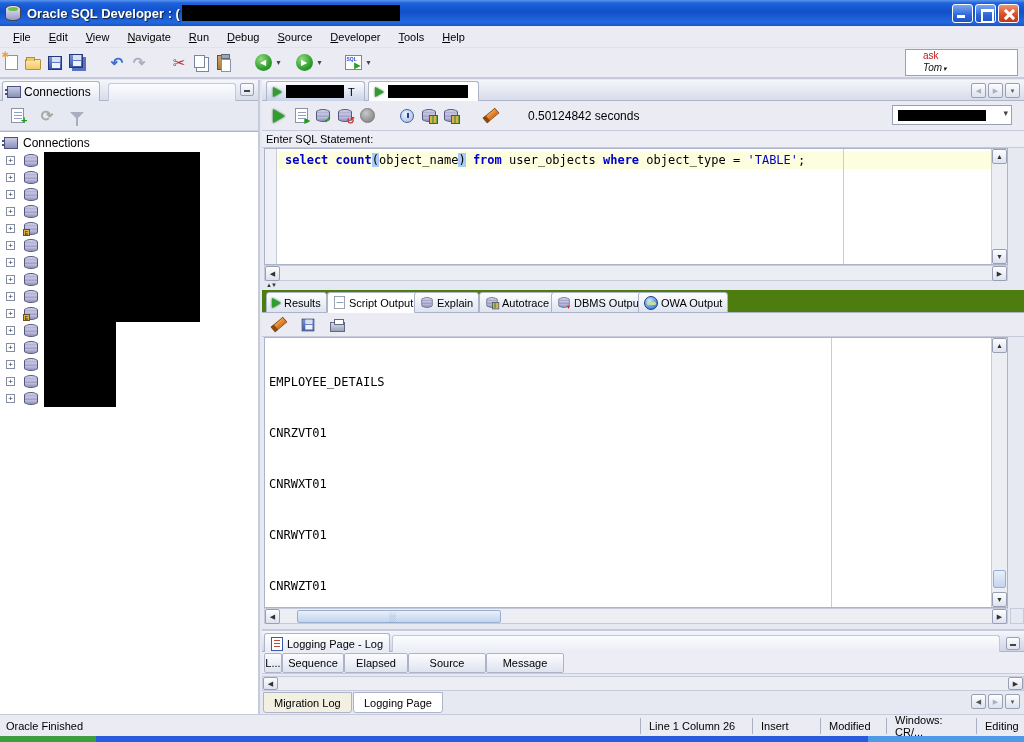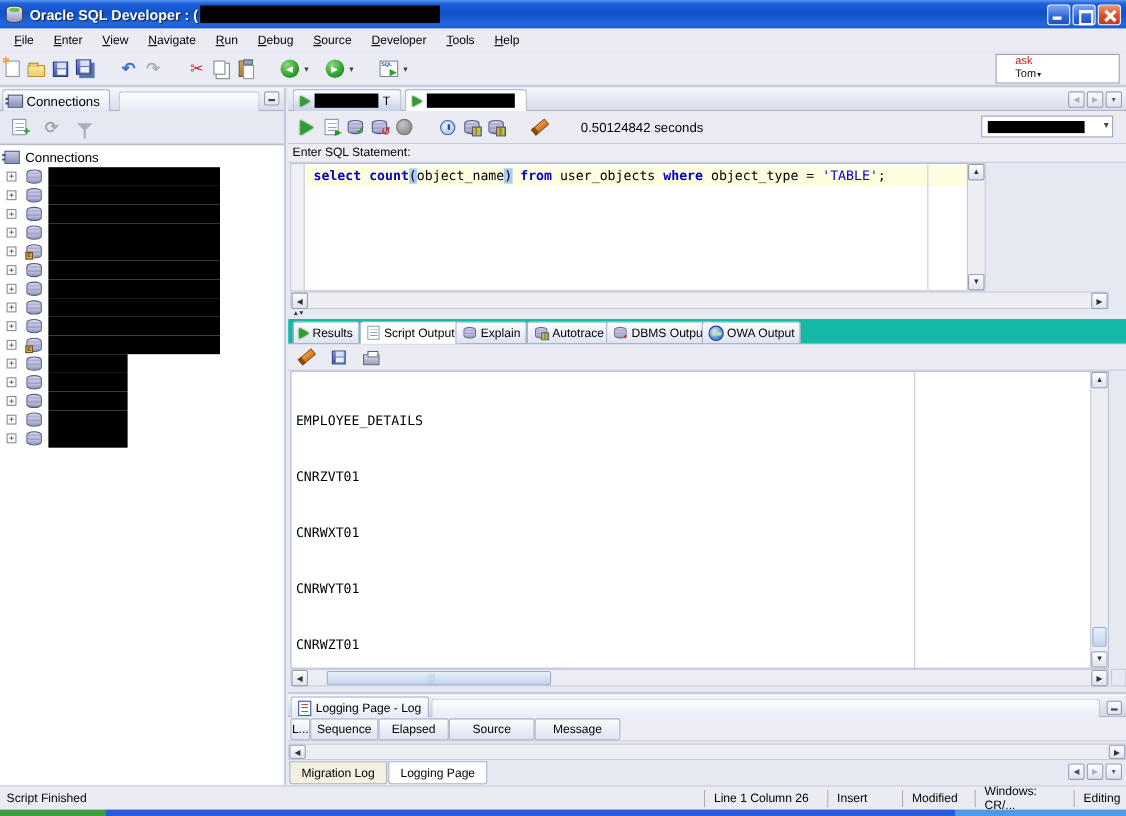--- a/index.html
+++ b/index.html
@@ -80,21 +80,21 @@
   .funnel { width:0; height:0; border-left:7px solid transparent; border-right:7px solid transparent; border-top:7px solid #A8AEC0; position:relative; }
   .funnel::after { content:""; position:absolute; left:-1px; top:-1px; width:2px; height:8px; background:#A8AEC0; }
   .conn-ic { width:14px; height:12px; background:linear-gradient(180deg,#C8CCE4,#8A90B8); border:1px solid #4A5080; position:relative; }
   .conn-ic::before { content:""; position:absolute; left:-3px; top:2px; width:3px; height:2px; background:#4A5080; box-shadow:0 4px 0 #4A5080; }
   .loglist-ic { width:12px; height:14px; background:#fff; border:1px solid #3A57AE; }
   .loglist-ic::after { content:""; display:block; margin:2px; height:8px;
     background:repeating-linear-gradient(180deg,#C04A3A 0 1px,transparent 1px 3px); }
 
   
   .asktom { left:905px; top:49px; width:113px; height:27px; background:#fff; border:1px solid #9AA0B4; font-size:10px; line-height:12px; padding-left:17px; }
-  .asktom .a1 { color:#C01818; } .asktom .a2 { color:#111; }
+  .asktom .a1 { color:#C01818; } .asktom .a2 { color:#111;font-style:italic; }
   .asktom .a2::after { content:"▾"; font-size:7px; margin-left:1px; }
 
   
   .leftpanel { left:0; top:80px; width:260px; height:634px; background:#E7E9F2; border-right:2px solid #C6CADA; }
   .ptab-bar { position:absolute; left:0; top:0; width:100%; height:21px; background:linear-gradient(180deg,#F4F6FB,#D8DCEA); border-bottom:1px solid #AEB4C8; }
   .ptab { position:absolute; left:2px; top:1px; height:20px; padding:0 8px 0 4px; background:linear-gradient(180deg,#FFFFFF,#E4E8F4);
     border:1px solid #AEB4C8; border-bottom:none; border-radius:3px 3px 0 0; display:flex; align-items:center; gap:3px; font-size:12px; }
   .ptab-rest { position:absolute; left:108px; right:22px; top:3px; height:18px; background:linear-gradient(180deg,#FBFCFE,#E8EBF4); border:1px solid #C2C8D8; border-bottom:none; border-radius:3px 3px 0 0; }
   .minbtn { position:absolute; right:4px; top:3px; width:14px; height:13px; background:linear-gradient(180deg,#FDFDFE,#E0E4F0); border:1px solid #9AA0B4; border-radius:2px; }
   .minbtn::after { content:""; position:absolute; left:3px; bottom:3px; width:6px; height:2px; background:#444; }
@@ -123,41 +123,41 @@
   .navsq.dim::after { color:#AAB0C0; }
 
   .wstoolbar { position:absolute; left:0; top:21px; width:100%; height:30px; background:#EBECF3; border-bottom:1px solid #C6CADA; display:flex; align-items:center; padding-left:6px; }
   .elapsed { font-size:12px; margin-left:26px; }
   .combo { position:absolute; right:12px; top:25px; width:120px; height:20px; background:#fff; border:1px solid #9AA0B4; }
   .combo .c-redact { position:absolute; left:5px; top:4px; width:88px; height:11px; background:#000; }
   .combo .c-arrow { position:absolute; right:3px; top:2px; color:#444; font-size:9px; }
   .combo .c-arrow::after { content:"▾"; }
 
   .sqllabel { position:absolute; left:0; top:51px; width:100%; height:17px; background:#EDEEF5; border-bottom:1px solid #C6CADA; font-size:11px; padding:2px 0 0 4px; }
-  .editor { position:absolute; left:2px; top:68px; width:632px; height:117px; background:#fff; border:1px solid #AEB4C8; }
+  .editor { position:absolute; left:2px; top:68px; width:744px; height:117px; background:#fff; border:1px solid #AEB4C8; }
   .gutter { position:absolute; left:0; top:0; width:12px; height:100%; background:#F0F1F6; border-right:1px solid #C6CADA; }
   .codeline { position:absolute; left:13px; top:2px; right:16px; height:18px; background:#FDFDE0; font-family:"DejaVu Sans Mono",monospace; font-size:12px; line-height:18px; padding-left:7px; white-space:pre; }
   .kw { color:#0000C8; font-weight:bold; } .pl { color:#000; }
   .pr { color:#000; background:#A9CBF5; } .str { color:#0000C8; }
   .marginline { position:absolute; left:578px; top:0; width:1px; height:100%; background:#C8CCD8; }
   .vsb { position:absolute; right:0; top:0; width:16px; height:100%; background:#EDEEF3; border-left:1px solid #C6CADA; }
   .sbbtn { position:absolute; width:15px; height:15px; background:linear-gradient(180deg,#FDFDFE,#DDE2EF); border:1px solid #9AA0B4; border-radius:2px; color:#333; display:flex; align-items:center; justify-content:center; }
   .sbbtn::after { font-size:7px; }
   .sbbtn.up { top:0; left:0; } .sbbtn.up::after { content:"▲"; }
   .sbbtn.dn { bottom:0; left:0; } .sbbtn.dn::after { content:"▼"; }
   .hsb { position:absolute; left:2px; top:185px; width:744px; height:16px; background:#EDEEF3; border:1px solid #C6CADA; }
   .sbbtn.lf { left:0; top:0; } .sbbtn.lf::after { content:"◀"; }
   .sbbtn.rt { right:0; top:0; } .sbbtn.rt::after { content:"▶"; }
   .hthumb { position:absolute; top:1px; height:13px; background:linear-gradient(180deg,#E8F0FB,#C2D4EE); border:1px solid #98AECE; border-radius:2px; }
   .hthumb::after { content:"░"; color:#7E9CC6; font-size:9px; position:absolute; left:45%; top:1px; }
   .splitgrip { position:absolute; left:4px; top:202px; font-size:6px; color:#333; letter-spacing:-1px; }
   .splitgrip::after { content:"▲▼"; }
 
   
-  .restabs { position:absolute; left:0; top:210px; width:100%; height:23px; background:#14b8a6; border-bottom:1px solid #AEB4C8; }
+  .restabs { position:absolute; left:0; top:210px; width:100%; height:23px; background:#4d7c0f; border-bottom:1px solid #AEB4C8; }
   .rtab { position:absolute; top:2px; height:21px; border:1px solid #AEB4C8; border-radius:3px 3px 0 0;
     background:linear-gradient(180deg,#FDFEFF,#DDE3F0); display:flex; align-items:center; gap:3px; padding:0 5px; font-size:11px; }
   .rtab.sel { background:#fff; border-bottom:1px solid #fff; }
   .outtoolbar { position:absolute; left:0; top:233px; width:100%; height:24px; background:#EBECF3; border-bottom:1px solid #C6CADA; display:flex; align-items:center; padding-left:6px; gap:7px; }
   .outarea { position:absolute; left:2px; top:257px; width:744px; height:271px; background:#fff; border:1px solid #AEB4C8; overflow:hidden; }
   .outtext { position:absolute; left:4px; top:2px; font-family:"DejaVu Sans Mono",monospace; font-size:12px; line-height:17px; white-space:pre; }
   .out-line { min-height:17px; }
   .outvline { position:absolute; left:566px; top:0; width:1px; height:100%; background:#C8CCD8; }
   .outvsb { position:absolute; right:0; top:0; width:16px; height:100%; background:#EDEEF3; border-left:1px solid #C6CADA; }
   .vthumb { position:absolute; left:1px; width:13px; height:18px; background:linear-gradient(180deg,#E8F0FB,#C2D4EE); border:1px solid #98AECE; border-radius:2px; }
@@ -195,21 +195,21 @@
   <span class="tb-redact"></span>
   <span class="winbtns">
     <span class="winbtn min"></span>
     <span class="winbtn max"></span>
     <span class="winbtn close"></span>
   </span>
 </div>
 
 <div class="abs menubar">
   <span class="menu-item">File</span>
-  <span class="menu-item">Enter</span>
+  <span class="menu-item">Edit</span>
   <span class="menu-item">View</span>
   <span class="menu-item">Navigate</span>
   <span class="menu-item">Run</span>
   <span class="menu-item">Debug</span>
   <span class="menu-item">Source</span>
   <span class="menu-item">Developer</span>
   <span class="menu-item">Tools</span>
   <span class="menu-item">Help</span>
 </div>
 
@@ -543,21 +543,21 @@
     <div class="btab b2">Logging Page</div>
     <div class="tabnav">
       <span class="navsq l"></span>
       <span class="navsq r dim"></span>
       <span class="navsq d"></span>
     </div>
   </div>
 </div>
 
 <div class="abs statusbar">
-  <span class="st-left">Script Finished</span>
+  <span class="st-left">Oracle Finished</span>
   <span class="st-cell c1">Line 1 Column 26</span>
   <span class="st-cell c2">Insert</span>
   <span class="st-cell c3">Modified</span>
   <span class="st-cell c4">Windows: CR/...</span>
   <span class="st-cell c5">Editing</span>
 </div>
 
 <div class="abs tasksliver"></div>
 
 </body></html>

